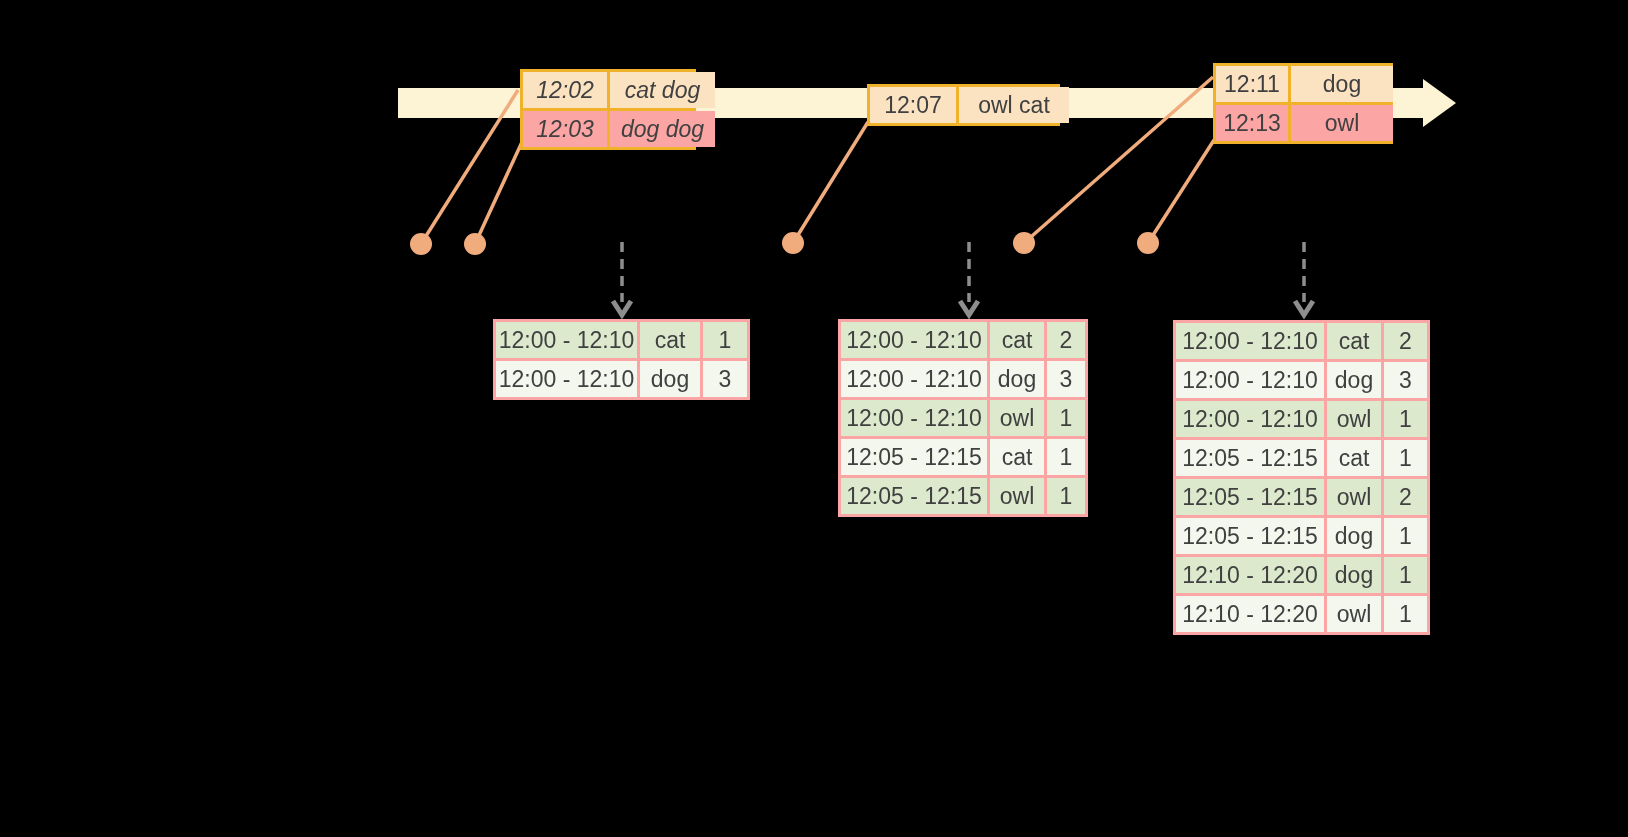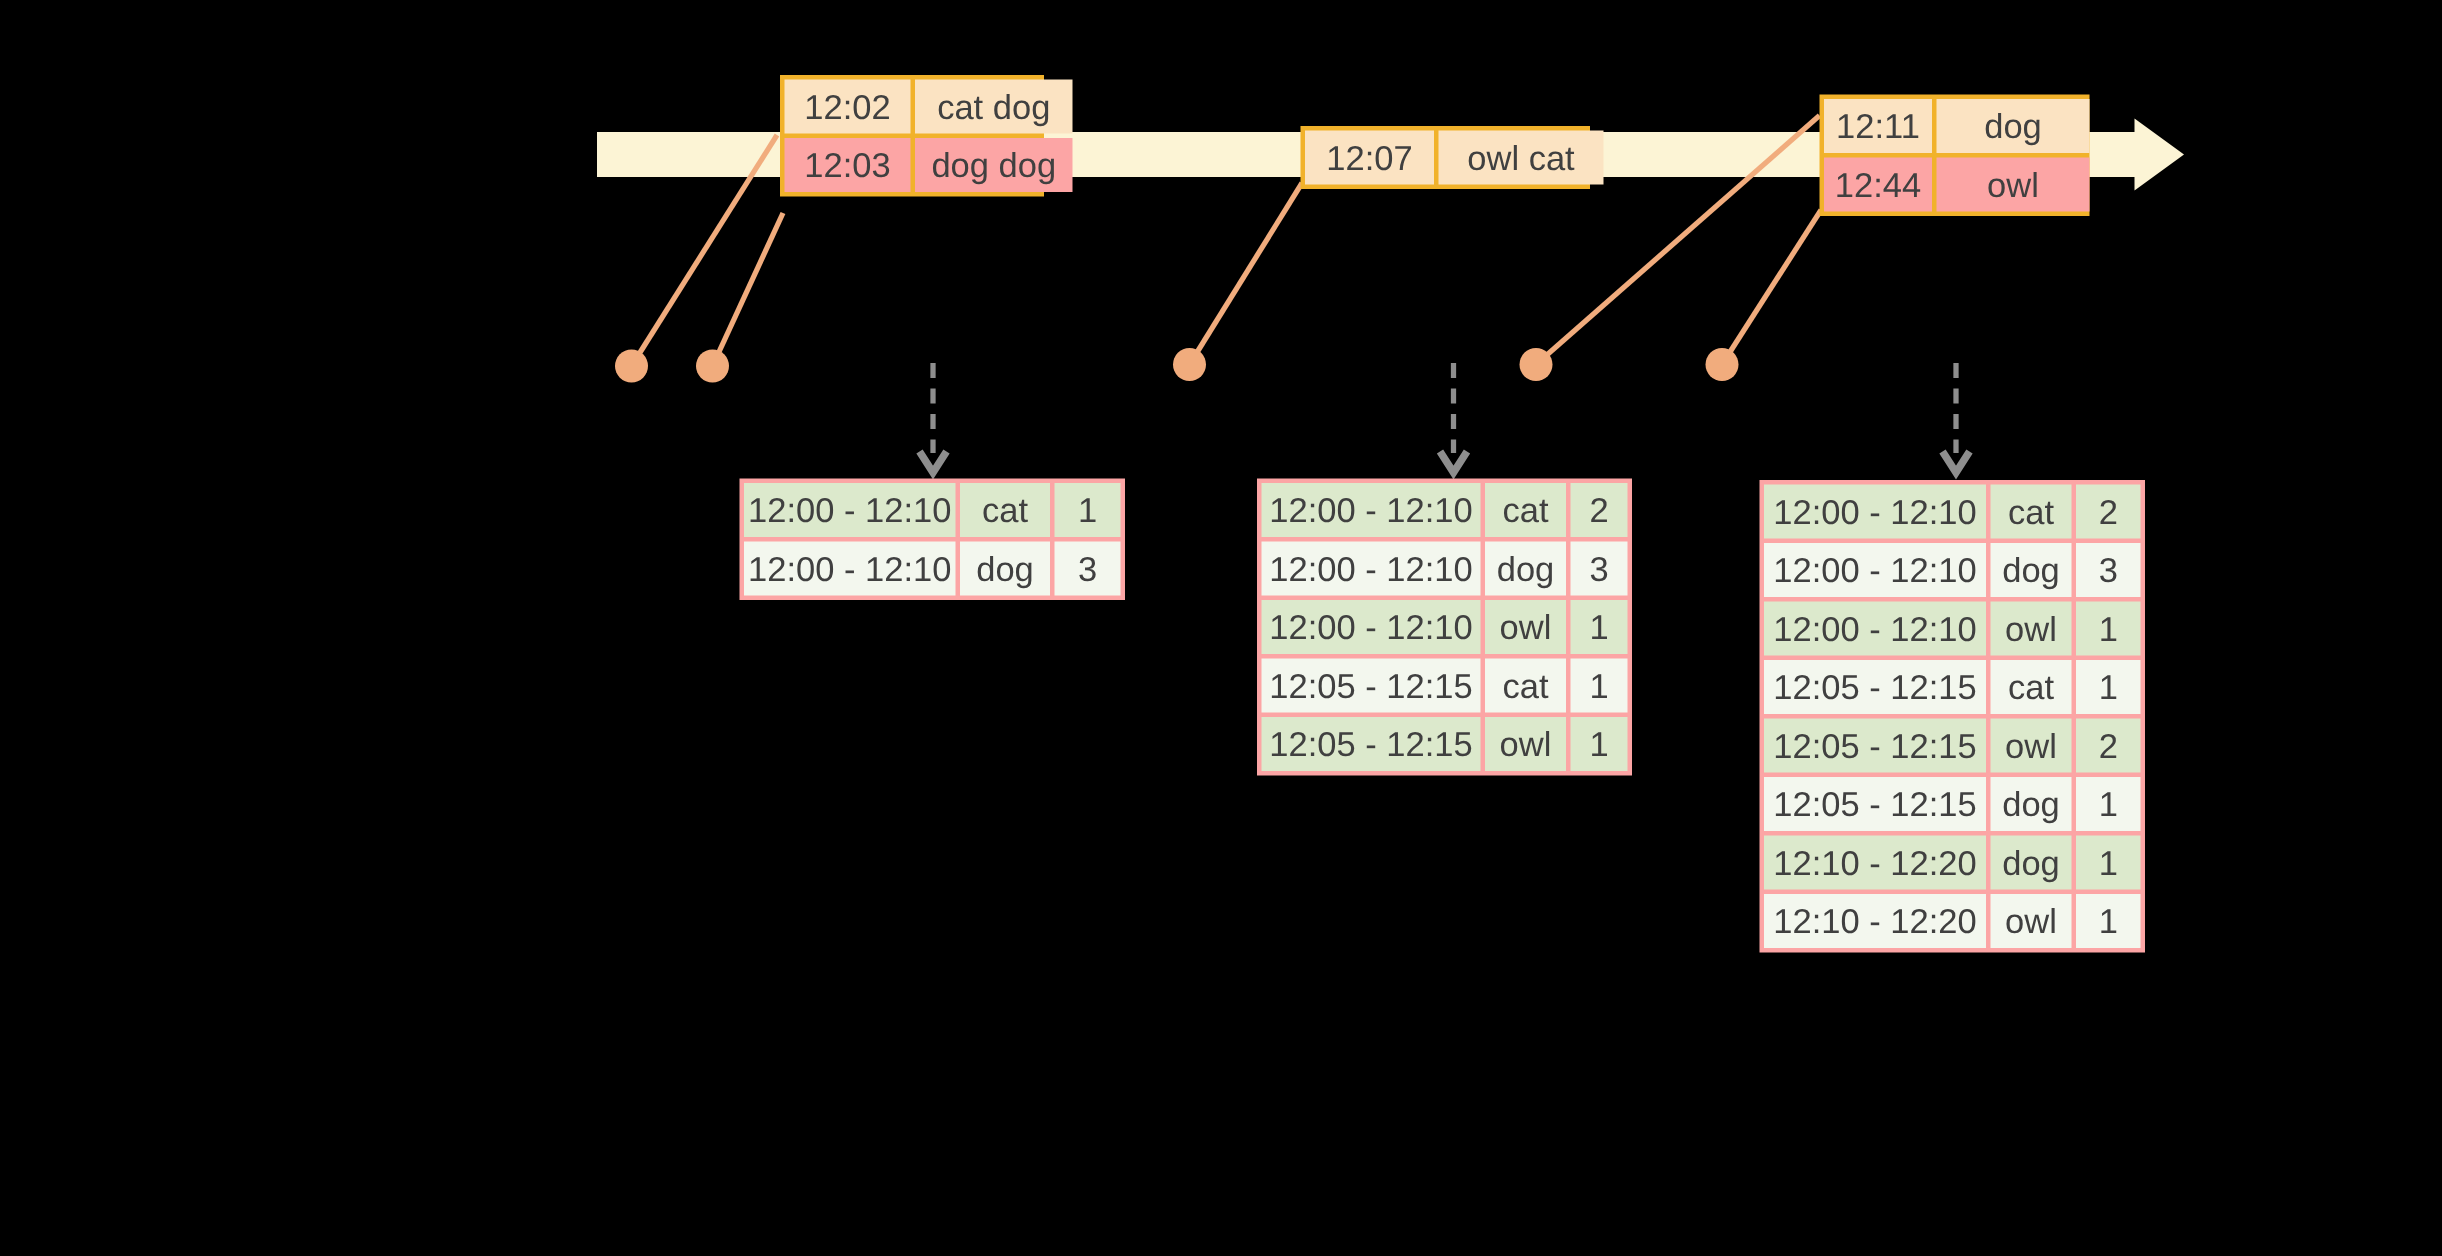--- a/index.html
+++ b/index.html
@@ -62,36 +62,36 @@
     <g stroke="#8E8E8E" fill="none">
       <line x1="622" y1="242" x2="622" y2="302" stroke-width="3.5" stroke-dasharray="10 7"></line>
       <polyline points="613,301 622,315 631,301" stroke-width="5"></polyline>
       <line x1="969" y1="242" x2="969" y2="302" stroke-width="3.5" stroke-dasharray="10 7"></line>
       <polyline points="960,301 969,315 978,301" stroke-width="5"></polyline>
       <line x1="1304" y1="242" x2="1304" y2="302" stroke-width="3.5" stroke-dasharray="10 7"></line>
       <polyline points="1295,301 1304,315 1313,301" stroke-width="5"></polyline>
     </g>
   </svg>
 
-  <div class="dtable otable" style="left:520px;top:50px;width:176px;grid-template-columns:84px 105px;">
+  <div class="dtable otable" style="left:520px;top:69px;width:176px;grid-template-columns:84px 105px;font-style:italic;">
       <div class="cell dark">12:02</div>
       <div class="cell dark">cat dog</div>
       <div class="cell light">12:03</div>
       <div class="cell light">dog dog</div>
     </div>
 
   <div class="dtable otable" style="left:867px;top:84px;width:193px;grid-template-columns:86px 110px;">
       <div class="cell dark">12:07</div>
       <div class="cell dark">owl cat</div>
     </div>
 
   <div class="dtable otable" style="left:1213px;top:63px;width:180px;grid-template-columns:72px 102px;">
       <div class="cell dark">12:11</div>
       <div class="cell dark">dog</div>
-      <div class="cell light">12:44</div>
+      <div class="cell light">12:13</div>
       <div class="cell light">owl</div>
     </div>
 
   <div class="dtable gtable" style="left:493px;top:319px;width:257px;grid-template-columns:141px 60px:40px;grid-template-columns:141px 60px 44px;">
       <div class="cell dark">12:00 - 12:10</div>
       <div class="cell dark">cat</div>
       <div class="cell dark">1</div>
       <div class="cell light">12:00 - 12:10</div>
       <div class="cell light">dog</div>
       <div class="cell light">3</div>

